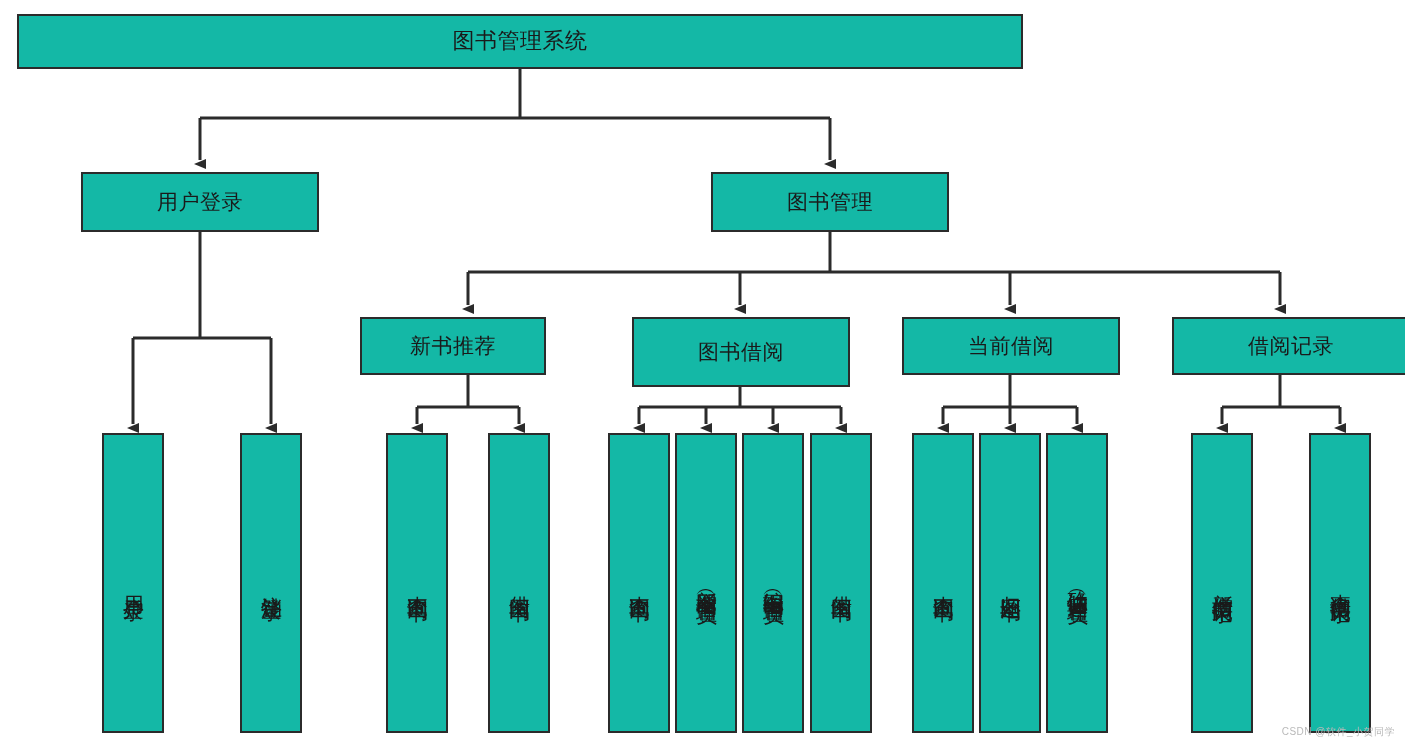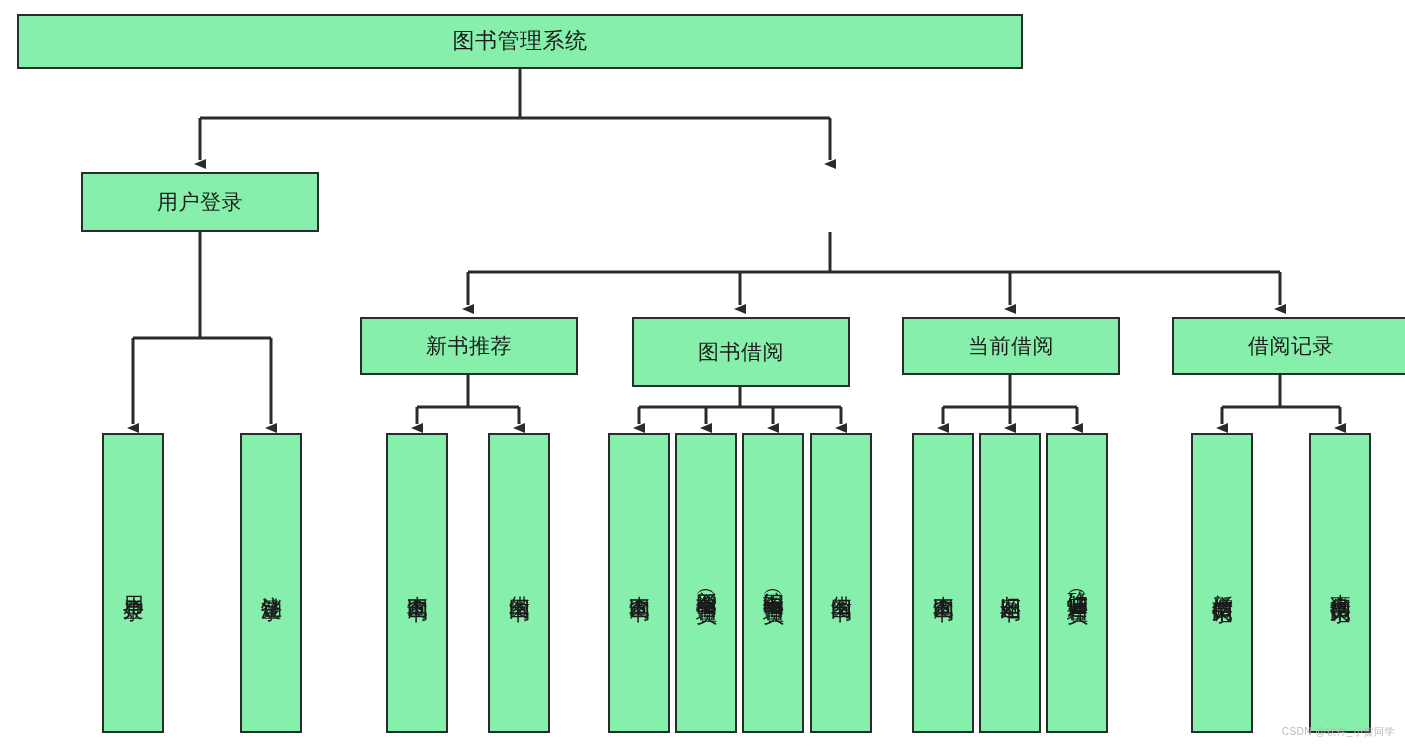--- a/index.html
+++ b/index.html
@@ -21,21 +21,21 @@
     position: absolute;
     left: 0;
     top: 0;
     width: 1405px;
     height: 747px;
   }
   .node {
     position: absolute;
     box-sizing: border-box;
     border: 2px solid #2b2b2b;
-    background: #86efac;
+    background: #14b8a6;
     display: flex;
     align-items: center;
     justify-content: center;
     color: #1a1a1a;
   }
   .node .label-h {
     font-size: 21px;
     line-height: 1.1;
     letter-spacing: 0.5px;
     white-space: nowrap;
@@ -121,22 +121,25 @@
   </svg>
 
   <div class="node root" style="left:17px; top:14px; width:1006px; height:55px;">
     <span class="label-h">图书管理系统</span>
   </div>
 
   <div class="node" style="left:81px; top:172px; width:238px; height:60px;">
     <span class="label-h">用户登录</span>
   </div>
 
-
-  <div class="node" style="left:360px; top:317px; width:218px; height:58px;">
+  <div class="node" style="left:711px; top:172px; width:238px; height:60px;">
+    <span class="label-h">图书管理</span>
+  </div>
+
+  <div class="node" style="left:360px; top:317px; width:186px; height:58px;">
     <span class="label-h">新书推荐</span>
   </div>
 
   <div class="node" style="left:632px; top:317px; width:218px; height:70px;">
     <span class="label-h">图书借阅</span>
   </div>
 
   <div class="node" style="left:902px; top:317px; width:218px; height:58px;">
     <span class="label-h">当前借阅</span>
   </div>

